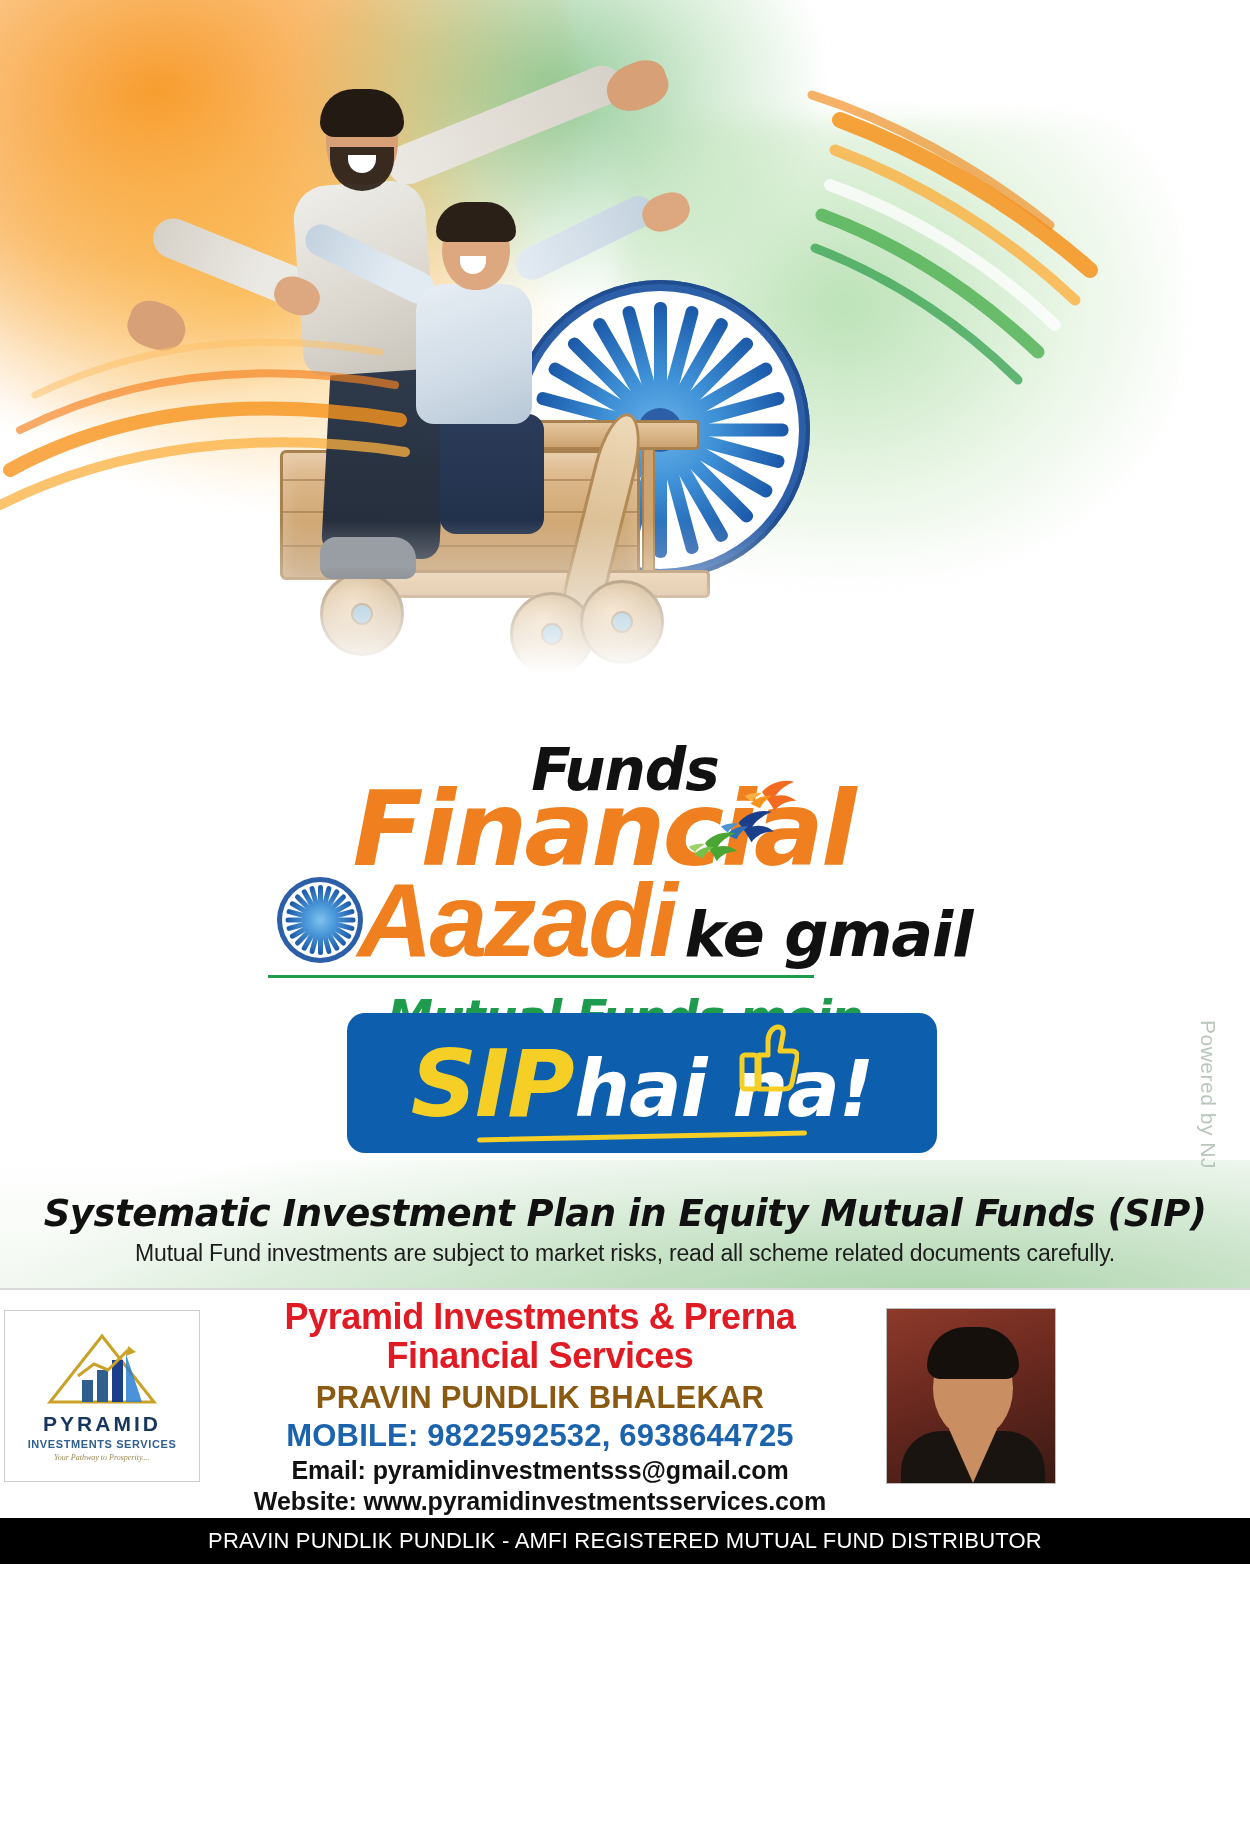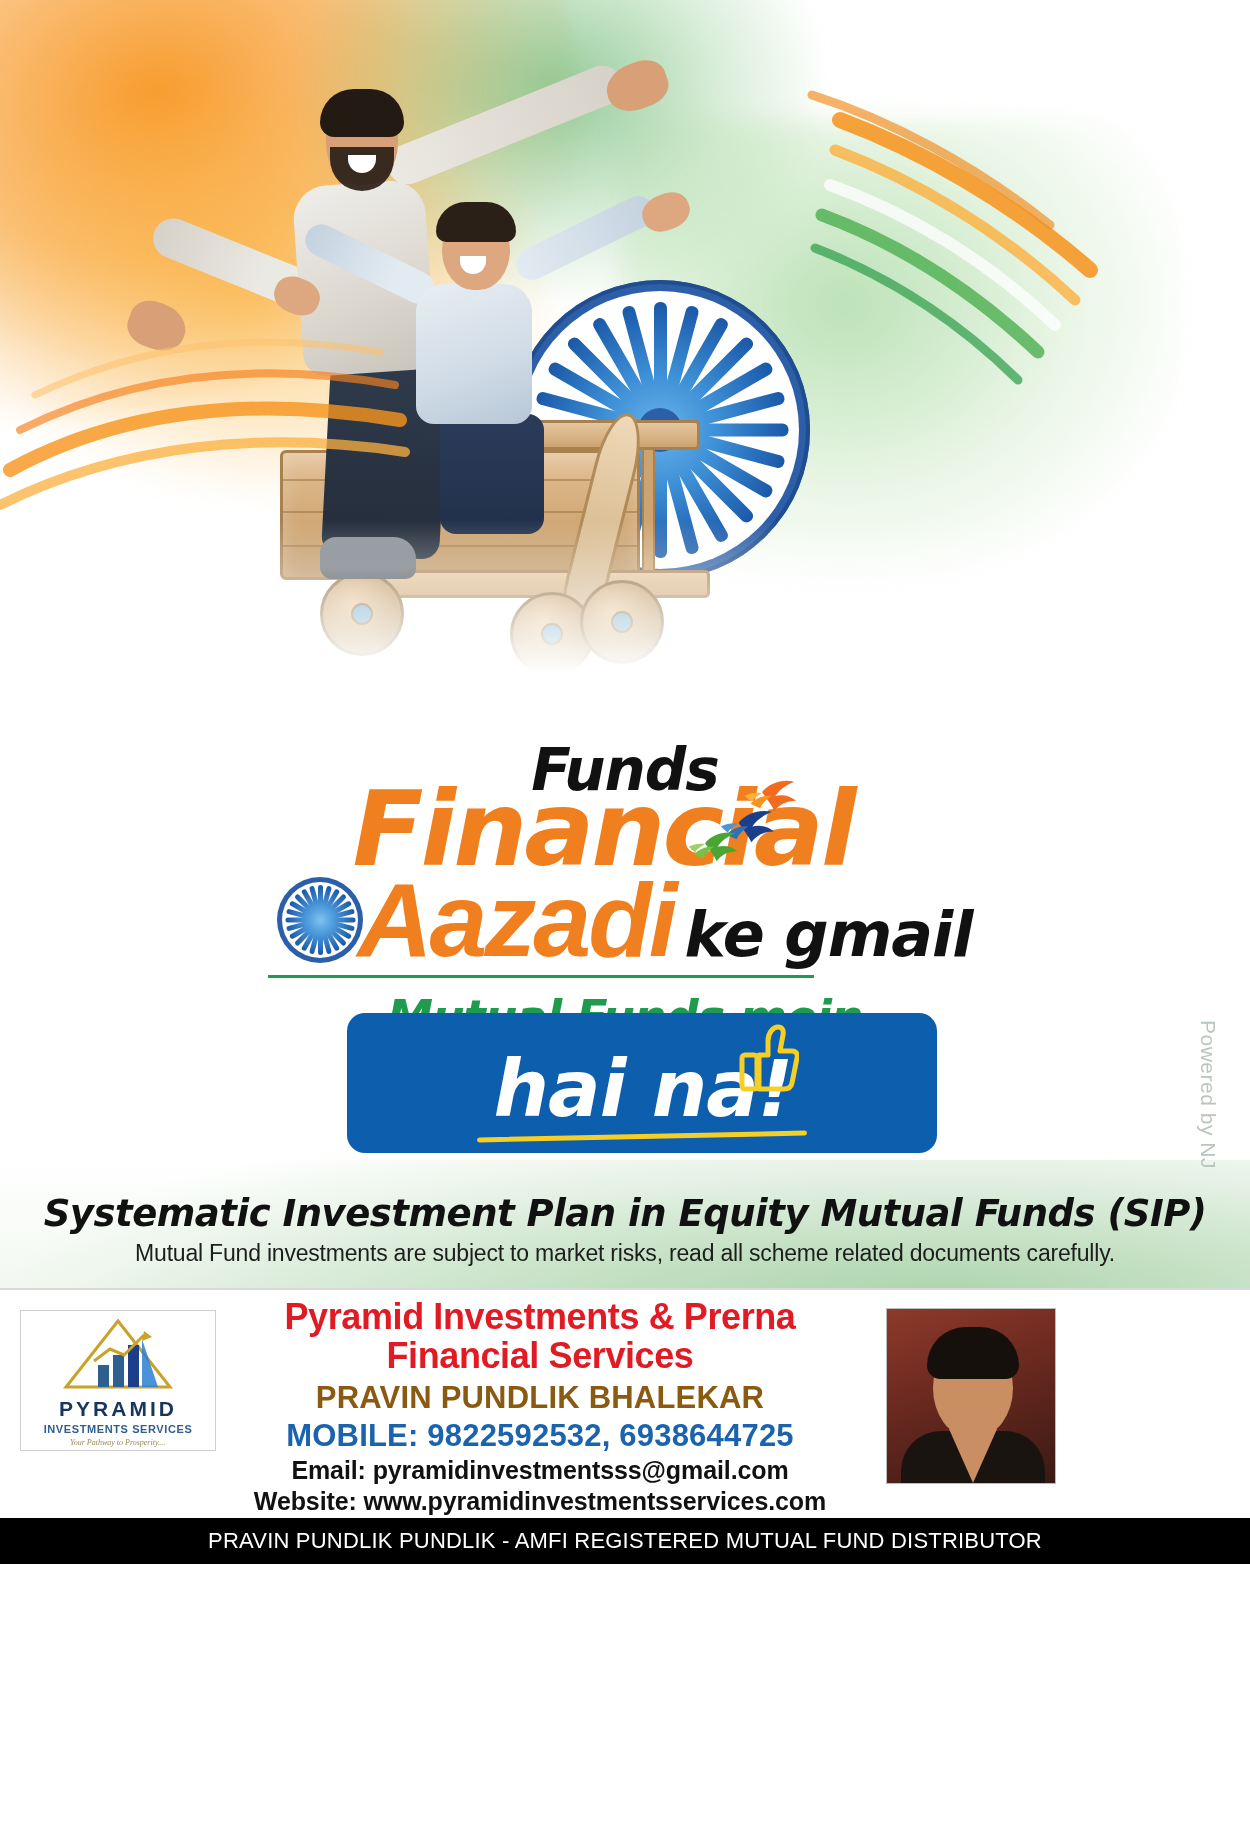--- a/index.html
+++ b/index.html
@@ -367,21 +367,21 @@
 
   
   .footer {
     position:absolute; left:0; top:1288px; width:1250px; height:230px;
     background:#ffffff; z-index:4;
   }
   .f-hr {
     position:absolute; left:0; top:0; width:1250px; height:2px; background:#d9d9d9;
   }
   .logo-card {
-    position:absolute; left:20px; top:22px; width:196px; height:141px;
+    position:absolute; left:4px; top:22px; width:196px; height:172px;
     background:#ffffff; border:1px solid #cfcfcf;
     display:flex; flex-direction:column; align-items:center; justify-content:center;
   }
   .logo-mark { position:relative; width:120px; height:78px; }
   .logo-name {
     font-family:"Liberation Sans", sans-serif; font-weight:bold;
     font-size:21px; letter-spacing:3px; color:#17365d; margin-top:4px;
   }
   .logo-sub {
     font-family:"Liberation Sans", sans-serif; font-weight:bold;
@@ -610,20 +610,21 @@
         </g>
       </svg>
 
       <div class="green-rule"></div>
     </div>
   </div>
 
   <div class="mf-mein">Mutual Funds mein</div>
 
   <div class="sipbox">
+    <span class="sip-word">SIP</span>
     <span class="hai-na">hai na!</span>
     <svg class="thumb-ico" viewBox="0 0 62 70">
       <path d="M22 66 L22 32 L31 32 L31 18 C31 10 36 4 41 4 C45 4 47 7 46 12 L43 28 L55 28 C59 28 61 31 60 35 L55 60 C54 65 51 66 47 66 Z" fill="none" stroke="#f5cf25" stroke-width="5" stroke-linejoin="round" stroke-linecap="round"></path>
       <rect x="5" y="32" width="15" height="34" rx="3" fill="none" stroke="#f5cf25" stroke-width="5"></rect>
     </svg>
     <div class="sip-underline"></div>
   </div>
 
   <div class="greenwash"></div>
 

